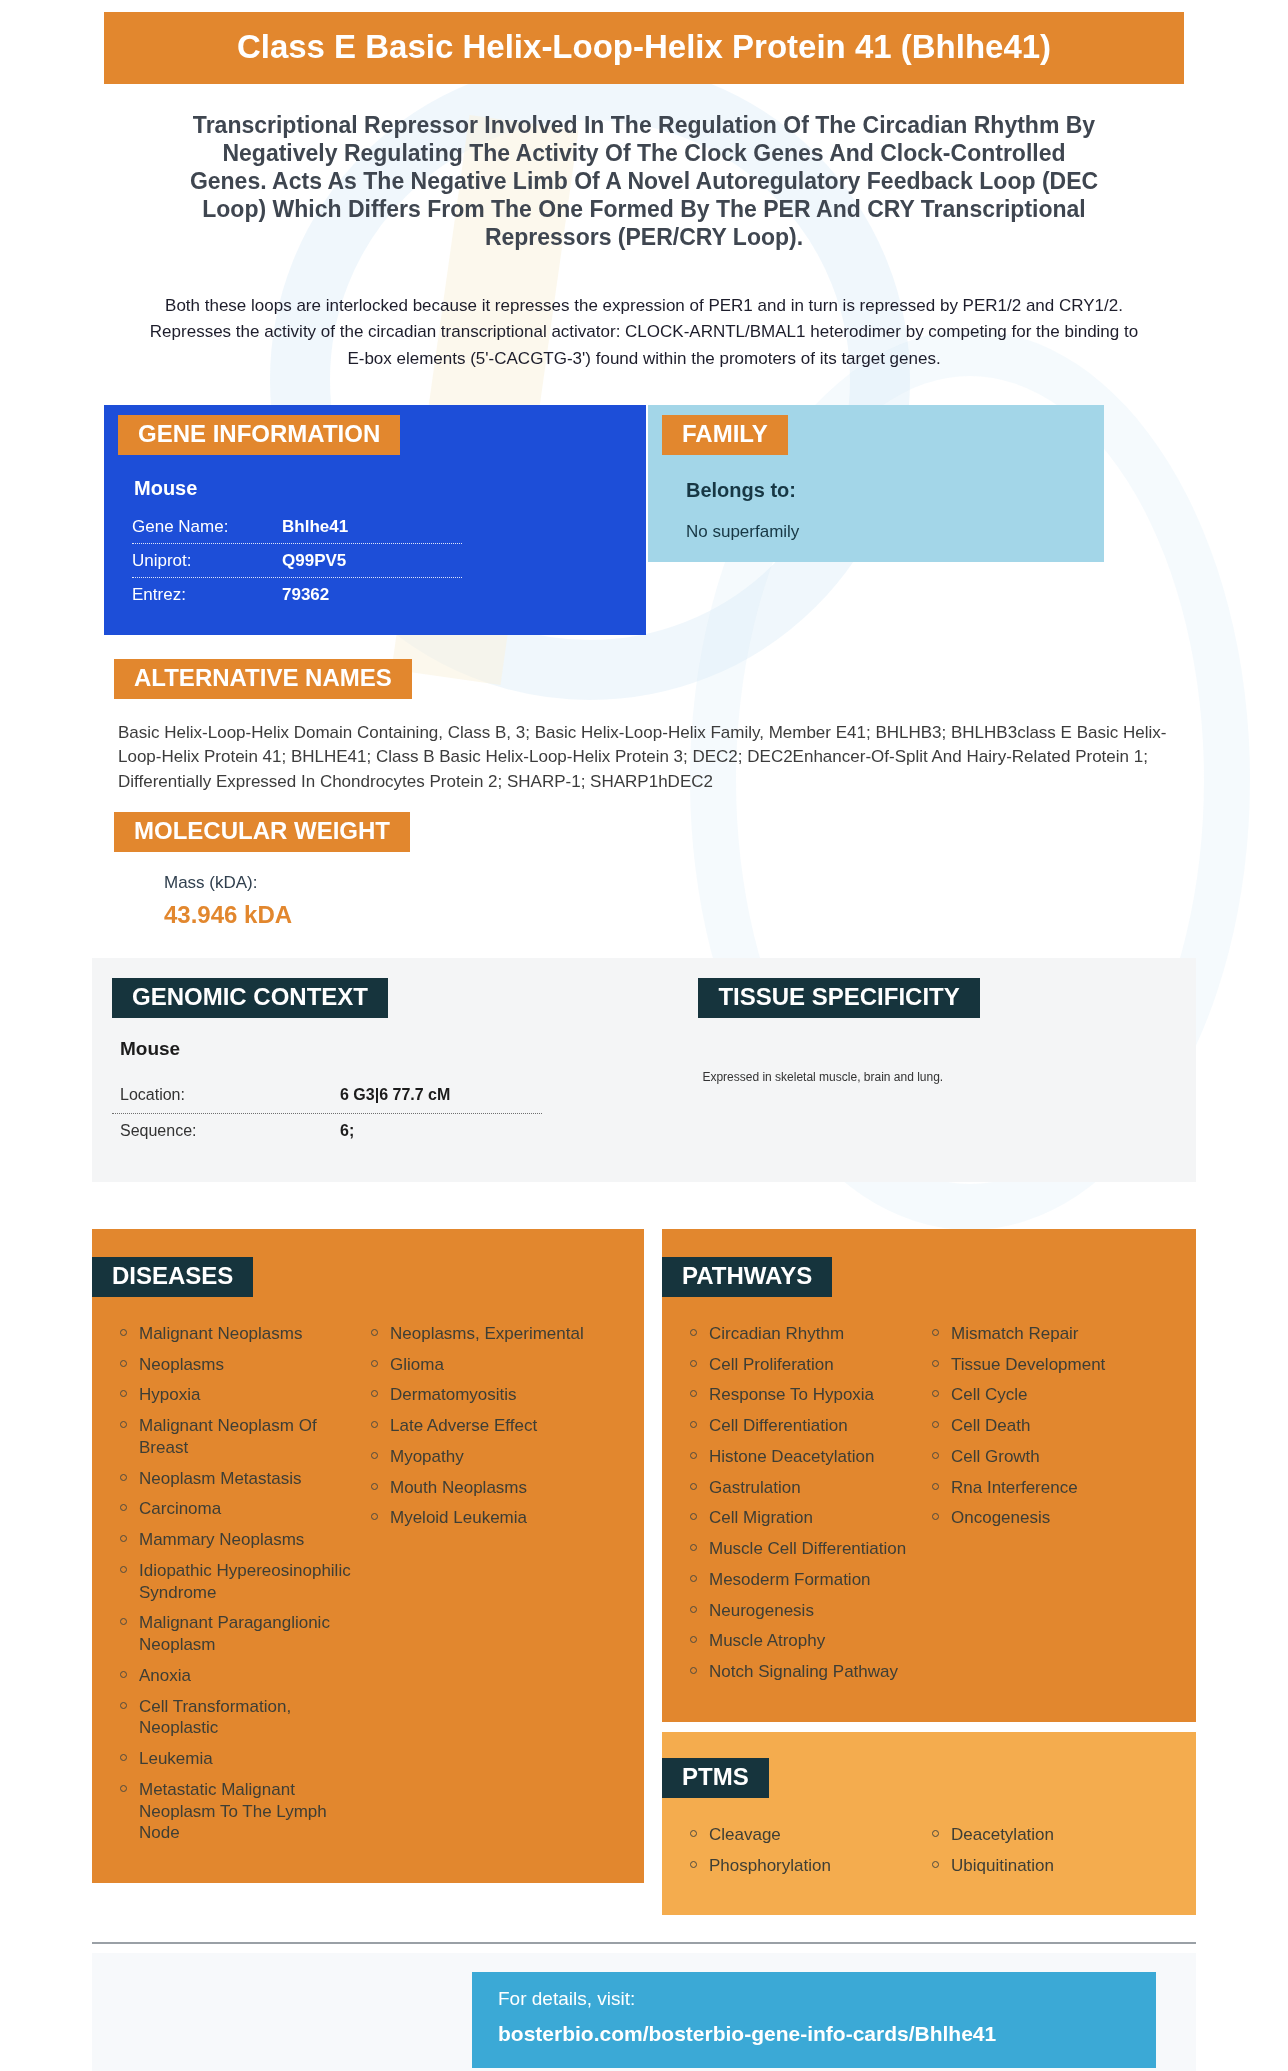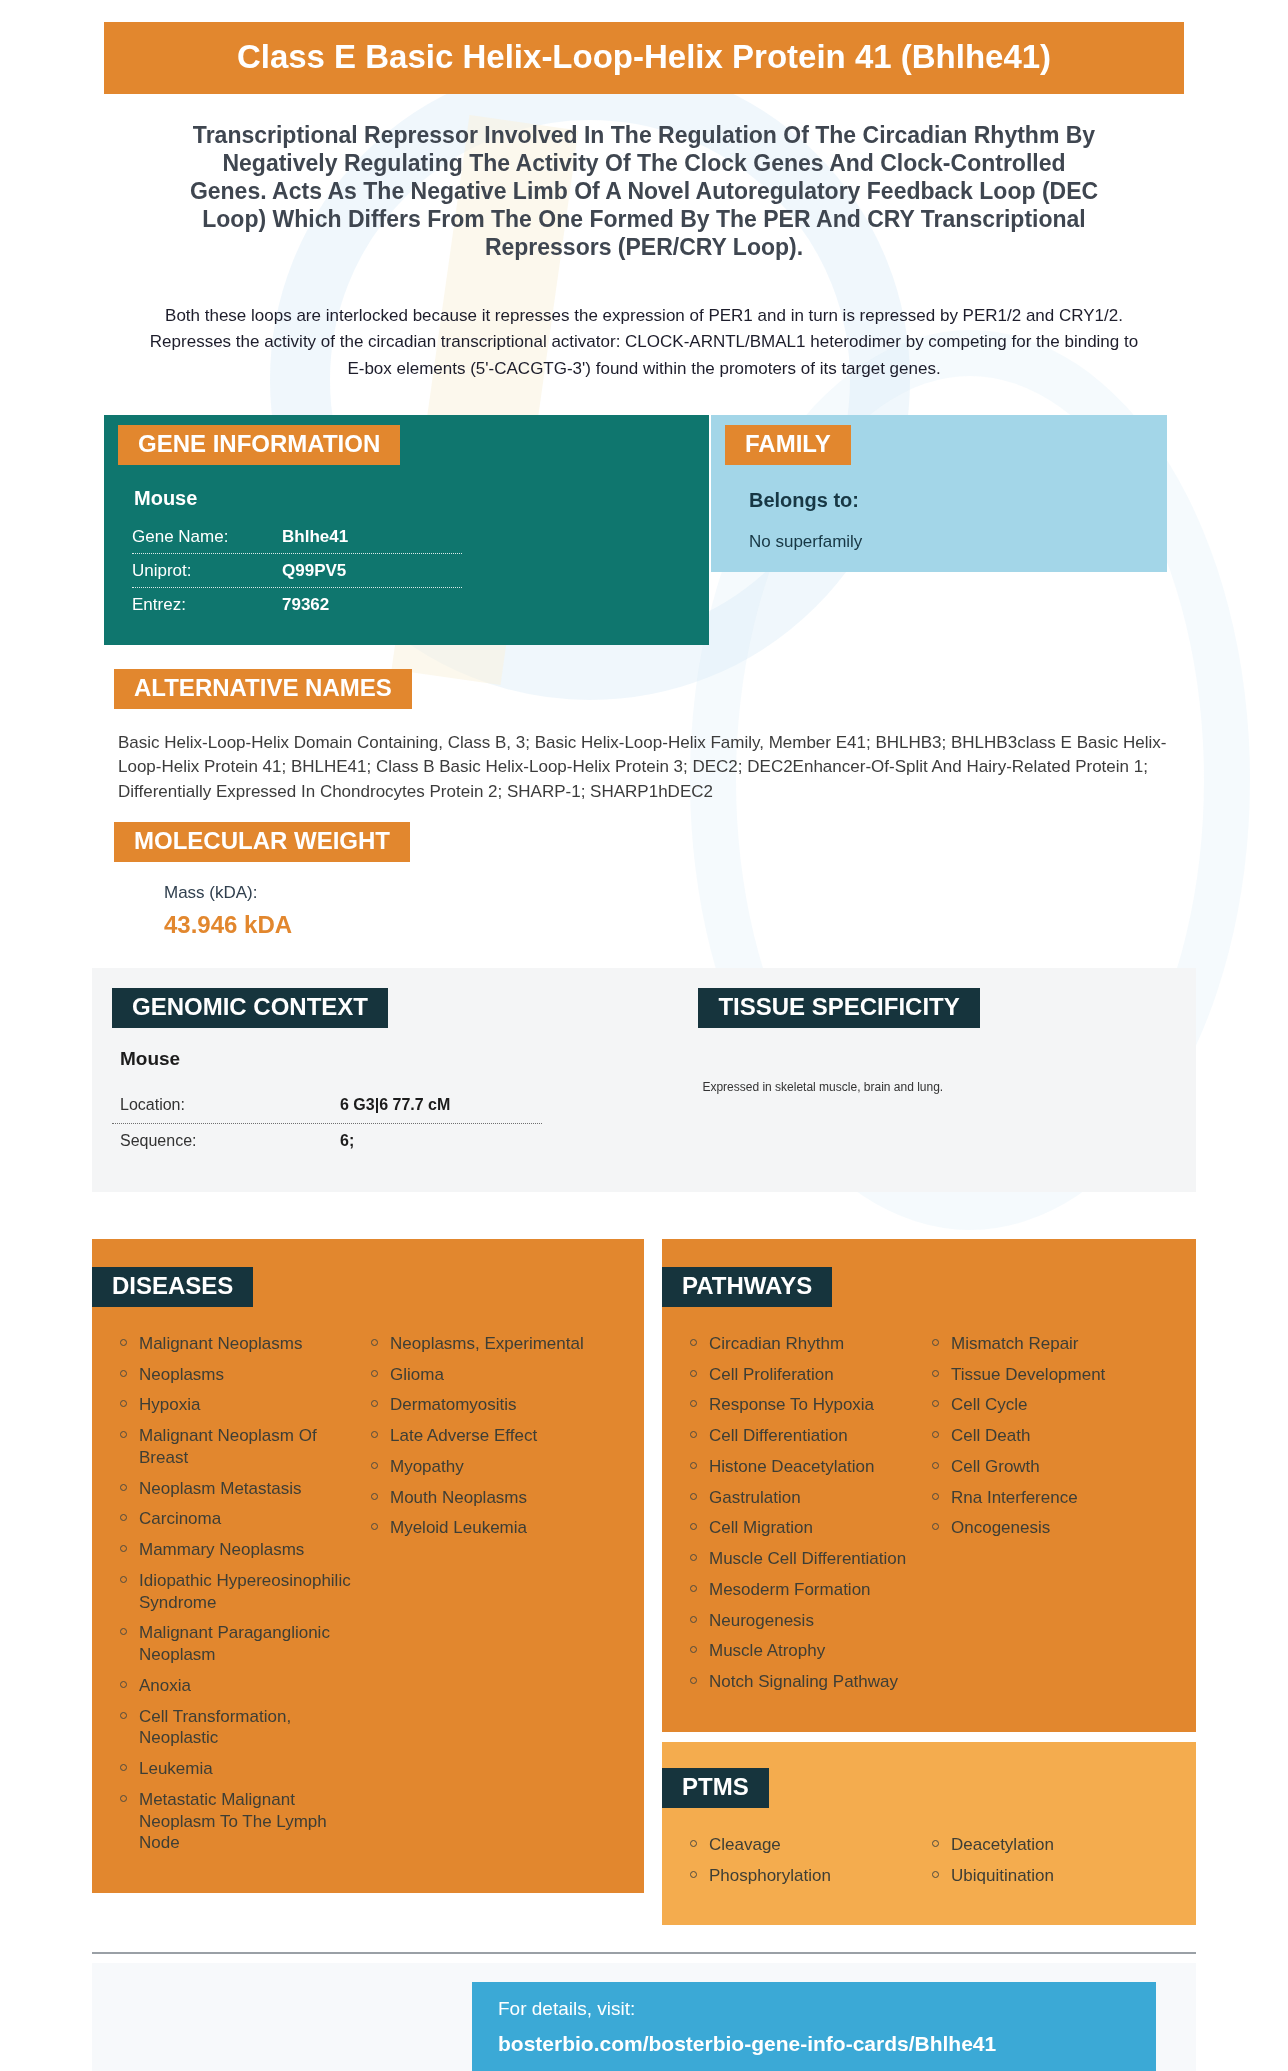--- a/index.html
+++ b/index.html
@@ -19,21 +19,21 @@
     border:46px solid rgba(214,234,246,0.25);
   }
   .wm-band {
     left:430px; top:120px; width:110px; height:560px;
     background:rgba(250,243,222,0.55); transform:rotate(8deg);
   }
   .container { position:relative; z-index:1; width:1104px; margin:0 auto; }
 
   
   .title-bar {
-    margin:22px 12px 0 12px; background:#e2872e; color:#ffffff;
+    margin:12px 12px 0 12px; background:#e2872e; color:#ffffff;
     text-align:center; padding:14px 30px 16px 30px;
   }
   .title-bar h1 { font-size:33px; line-height:1.26; font-weight:bold; display:inline-block; max-width:820px; }
 
   .subtitle {
     margin:27px auto 0 auto; max-width:910px; text-align:center;
     font-size:23px; line-height:1.22; font-weight:bold; color:#3f4650;
   }
   .intro {
     margin:42px auto 0 auto; max-width:990px; text-align:center;
@@ -46,21 +46,21 @@
     font-size:24px; padding:5px 20px 7px 20px;
   }
   .badge-dark {
     display:inline-block; background:#16343d; color:#fff; font-weight:bold;
     font-size:24px; padding:5px 20px 7px 20px;
   }
 
   
   .info-row { display:flex; align-items:flex-start; margin:33px 12px 0 12px; }
   .panel-gene {
-    width:605px; min-height:206px; background:#0f766e; padding:10px 30px 24px 14px;
+    width:542px; min-height:206px; background:#1d4ed8; padding:10px 30px 24px 14px;
   }
   .panel-family {
     width:456px; min-height:150px; background:#a3d6e8; padding:10px 40px 20px 14px; margin-left:2px;
   }
   .gene-species { color:#ffffff; font-weight:bold; font-size:20px; margin:22px 0 10px 16px; }
   .gene-table { margin-left:14px; width:330px; }
   .gene-row { display:flex; padding:7px 0 6px 0; }
   .gene-row.bordered { border-bottom:1px dotted rgba(255,255,255,0.85); }
   .gene-label { width:150px; color:#ffffff; font-size:17px; }
   .gene-value { color:#ffffff; font-size:17px; font-weight:bold; }

